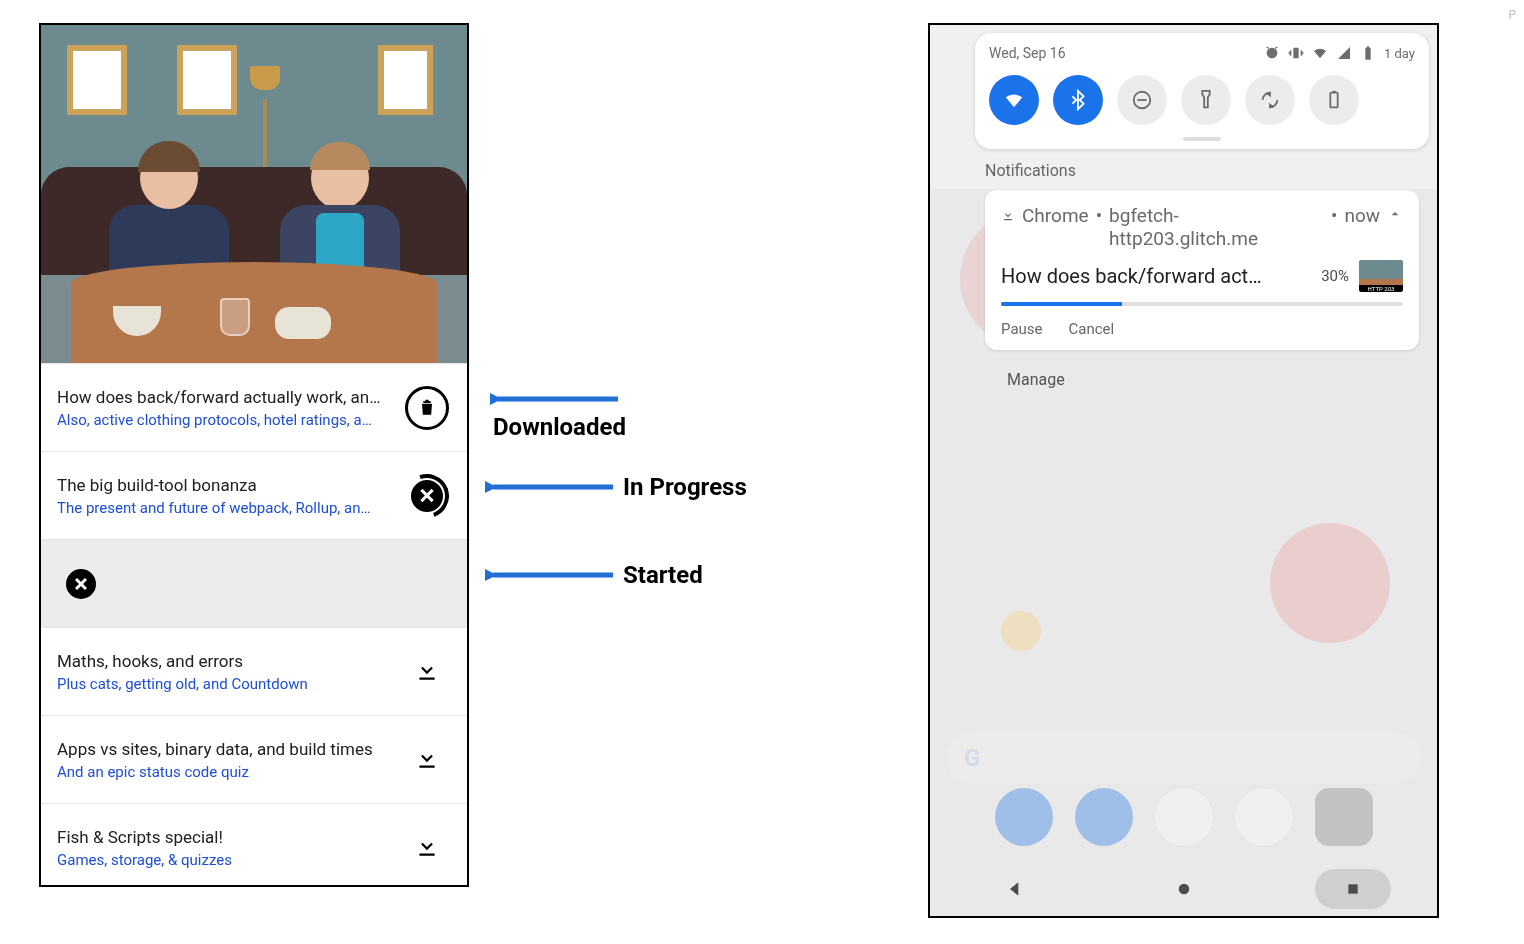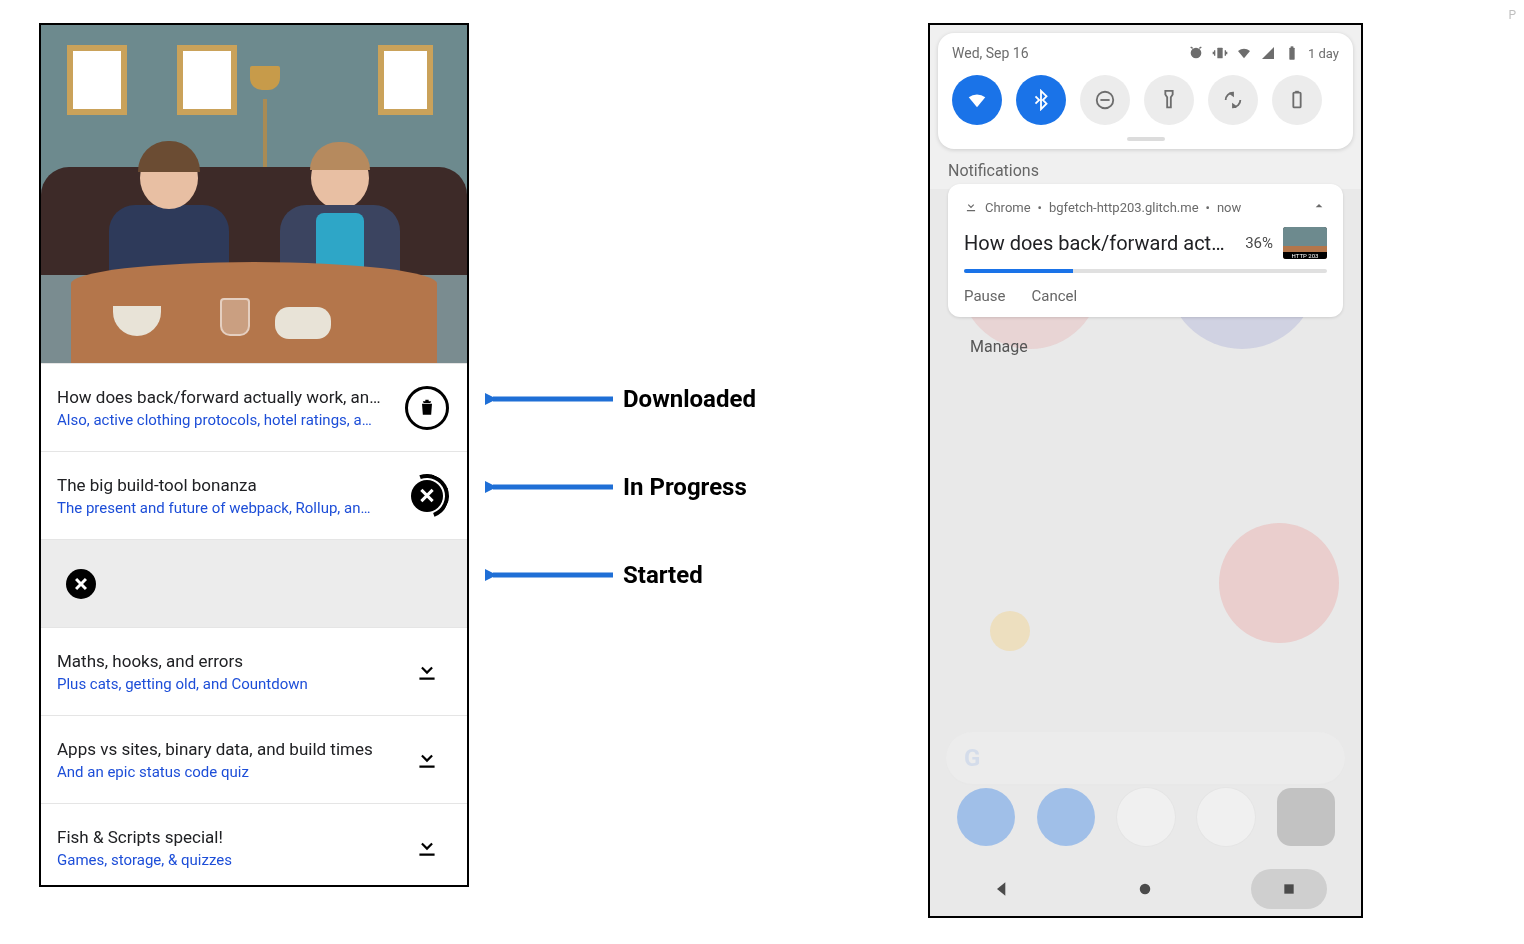--- a/index.html
+++ b/index.html
@@ -89,28 +89,29 @@
   
   .annotation { position:absolute; display:flex; align-items:center; }
   .arrow-svg { width:130px; height:28px; }
   .anno-label { font-size:24px; font-weight:700; color:#000; margin-left:8px; }
 
   
   .right-device {
     position:absolute;
     left: 928px;
     top: 23px;
-    width: 435px;
+    width: 511px;
     height: 895px;
     border:2px solid #000;
     background: linear-gradient(#f0f0f0,#f0f0f0);
     display:flex;
     flex-direction:column;
     overflow:hidden;
     color:#5f6368;
+    padding-left:37px;
   }
   .bg-blur{
      position:absolute; inset:164px 0 0 0;
      background:#e9e9e9;
   }
   .bg-blur .dot{position:absolute;border-radius:50%;opacity:.18;}
   .bg-blur .d1{left:30px;top:20px;width:140px;height:140px;background:#e57373;}
   .bg-blur .d2{left:55%;top:10px;width:150px;height:150px;background:#5c6bc0;}
   .bg-blur .d3{left:67%;top:46%;width:120px;height:120px;background:#ef5350;}
   .bg-blur .d4{left:14%;top:58%;width:40px;height:40px;background:#ffb300;}
@@ -120,23 +121,23 @@
   .status-icons{ display:flex; align-items:flex-end; gap:8px; }
   .status-icons svg,.status-icons span{ width:16px; height:16px; color:#6d6d6d; display:inline-flex;align-items:center;}
   .status-icons .batt-txt{ font-size:13px; width:auto; white-space:nowrap;}
   .qs-row{ display:flex; gap:14px; margin-top:14px; }
   .qs{ width:50px;height:50px;border-radius:50%;display:flex;align-items:center;justify-content:center;}
   .qs.on{ background:#1a73e8; color:#fff; }
   .qs.off{ background:#ececec; color:#6d6d6d; }
   .qs svg{ width:22px;height:22px; }
   .handle{ width:38px;height:4px;background:#dcdcdc;border-radius:3px;margin:12px auto 0;}
   .notif-area{ position:relative; padding:12px 18px 0; }
-  .notif-heading{ font-size:16px; color:#666; margin-bottom:4px;}
+  .notif-heading{ font-size:16px; color:#666; margin-bottom:10px;}
   .notif-card{ background:#fff; border-radius:12px; padding:14px 16px 12px; box-shadow:0 1px 3px rgba(0,0,0,.12);}
-  .notif-head{ display:flex; align-items:center; gap:7px; font-size:13px; color:#6a6a6a;}
+  .notif-head{ display:flex; align-items:flex-start; gap:7px; font-size:19px; color:#6a6a6a;}
   .notif-head .caret{ margin-left:auto; }
   .notif-body{ display:flex; align-items:center; margin-top:10px; gap:10px;}
   .notif-title{ flex:1; font-size:20px; color:#202124; white-space:nowrap; overflow:hidden; text-overflow:ellipsis;}
   .notif-pct{ font-size:15px; color:#4a4a4a; }
   .thumb{ width:44px;height:32px; border-radius:3px; overflow:hidden; background:#2b2b2b; position:relative;}
   .thumb .mini{position:absolute;inset:0;background:linear-gradient(#6d8a8e 60%,#b4764b 60%);} 
   .thumb::after{content:attr(data-label);position:absolute;left:0;right:0;bottom:0;font-size:6px;text-align:center;color:#fff;background:#000;}
   .progress{ height:4px;background:#e0e0e0;border-radius:3px;margin-top:10px;overflow:hidden;}
   .progress>div{ height:100%; background:#1a73e8; }
   .notif-actions{ display:flex; gap:26px; margin-top:14px; font-size:15px; color:#666;}
@@ -242,21 +243,21 @@
         </div>
         <div class="episode-action">
           <span class="dl-icon"><svg viewBox="0 0 24 24" fill="#000">
               <path d="M12 3v10l4-4 1.4 1.4L12 16 6.6 10.4 8 9l4 4V3h0zM5 19h14v2H5z"></path>
             </svg></span>
         </div>
       </div>
     </div>
 </div>
 
-<div class="annotation" style="left:485px; top:385px;">
+<div class="annotation" style="left:485px; top:385px;flex-direction:column;">
   <svg class="arrow-svg" viewBox="0 0 130 28">
       <defs>
         <marker id="ah1" viewBox="0 0 10 10" refX="1" refY="5" markerWidth="8" markerHeight="8" orient="auto">
           <path d="M10 0 L0 5 L10 10 z" fill="#1f6fd6"></path>
         </marker>
       </defs>
       <line x1="128" y1="14" x2="8" y2="14" stroke="#1f6fd6" stroke-width="5" marker-end="url(#ah1)"></line>
     </svg>
   <span class="anno-label">Downloaded</span>
 </div>
@@ -364,21 +365,21 @@
            <span>•</span>
            <span>bgfetch-http203.glitch.me</span>
            <span>•</span>
            <span>now</span>
            <span class="caret"><svg width="16" height="16" viewBox="0 0 24 24" fill="#6a6a6a">
               <path d="M7 14l5-5 5 5z"></path>
             </svg></span>
         </div>
         <div class="notif-body">
            <div class="notif-title">How does back/forward act…</div>
-           <div class="notif-pct">36%</div>
+           <div class="notif-pct">30%</div>
            <div class="thumb" data-label="HTTP 203">
             <div class="mini"></div>
           </div>
         </div>
         <div class="progress">
           <div id="prog-fill" style="width: 30%;"></div>
         </div>
         <div class="notif-actions">
            <span>Pause</span>
            <span>Cancel</span>

